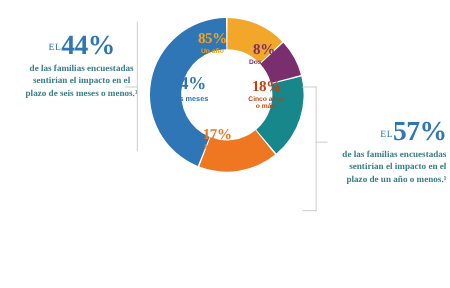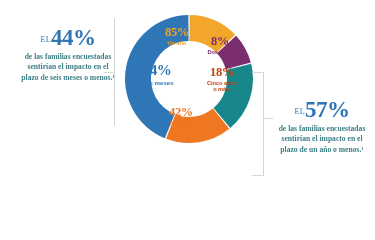--- a/index.html
+++ b/index.html
@@ -24,21 +24,21 @@
   .callout-left {
     left: 20px;
     top: 26px;
     width: 96px;
     text-align: center;
   }
   .callout-right {
     left: 272px;
     top: 98px;
     width: 100px;
-    text-align: center;
+    text-align: right;
   }
   .headline {
     white-space: nowrap;
     line-height: 1;
     margin-bottom: 3px;
   }
   .headline .el {
     font-size: 8px;
     letter-spacing: .4px;
     color: #2f76b6;
@@ -158,21 +158,21 @@
   <span class="n">Dos años</span>
 </div>
 
 <div class="seg-label lbl-cinco">
   <span class="v">18%</span>
   <span class="n">Cinco años</span>
   <span class="n" style="margin-top:0">o más.</span>
 </div>
 
 <div class="seg-label lbl-nosabe">
-  <span class="v">42%</span>
+  <span class="v">17%</span>
   <span class="n">No sabe</span>
 </div>
 
 <div class="bracket" style="left:252px; top:72px; width:22px; height:104px;">
   <div class="v" style="left:11px; top:0; height:104px;"></div>
   <div class="h" style="left:0px; top:0px; width:12px;"></div>
   <div class="h" style="left:11px; top:46px; width:10px;"></div>
   <div class="h" style="left:0px; top:103px; width:12px;"></div>
 </div>
 

